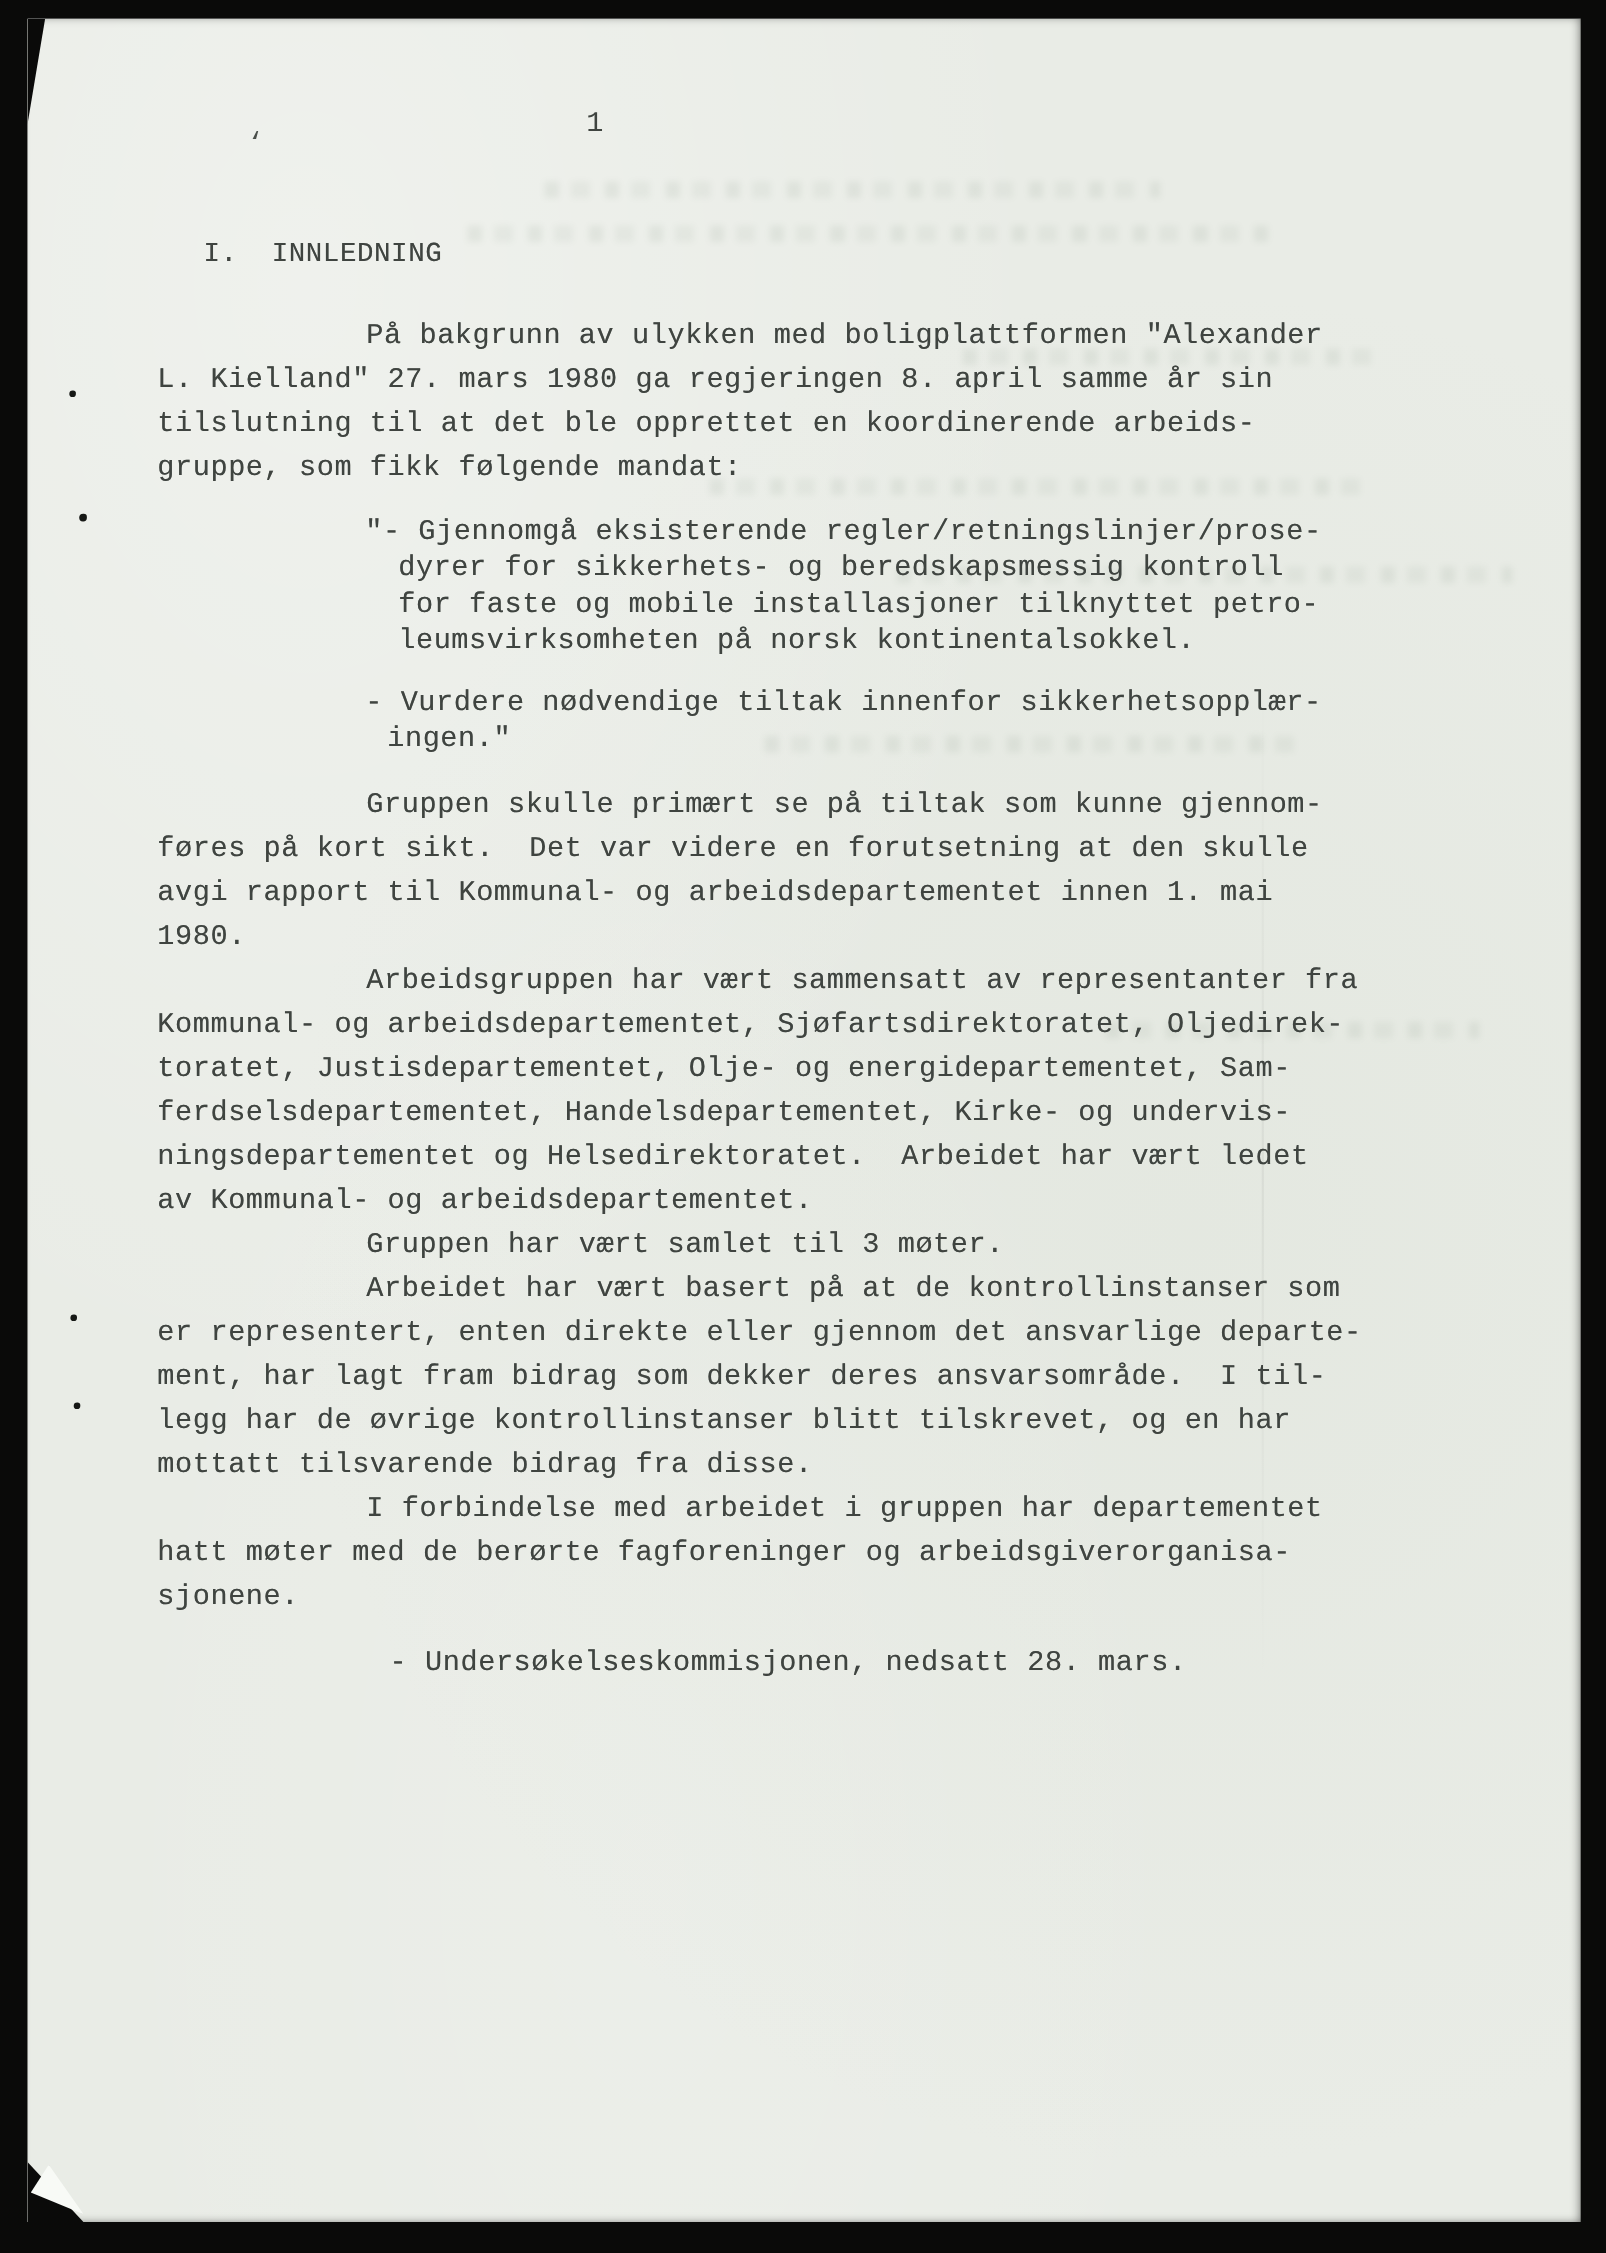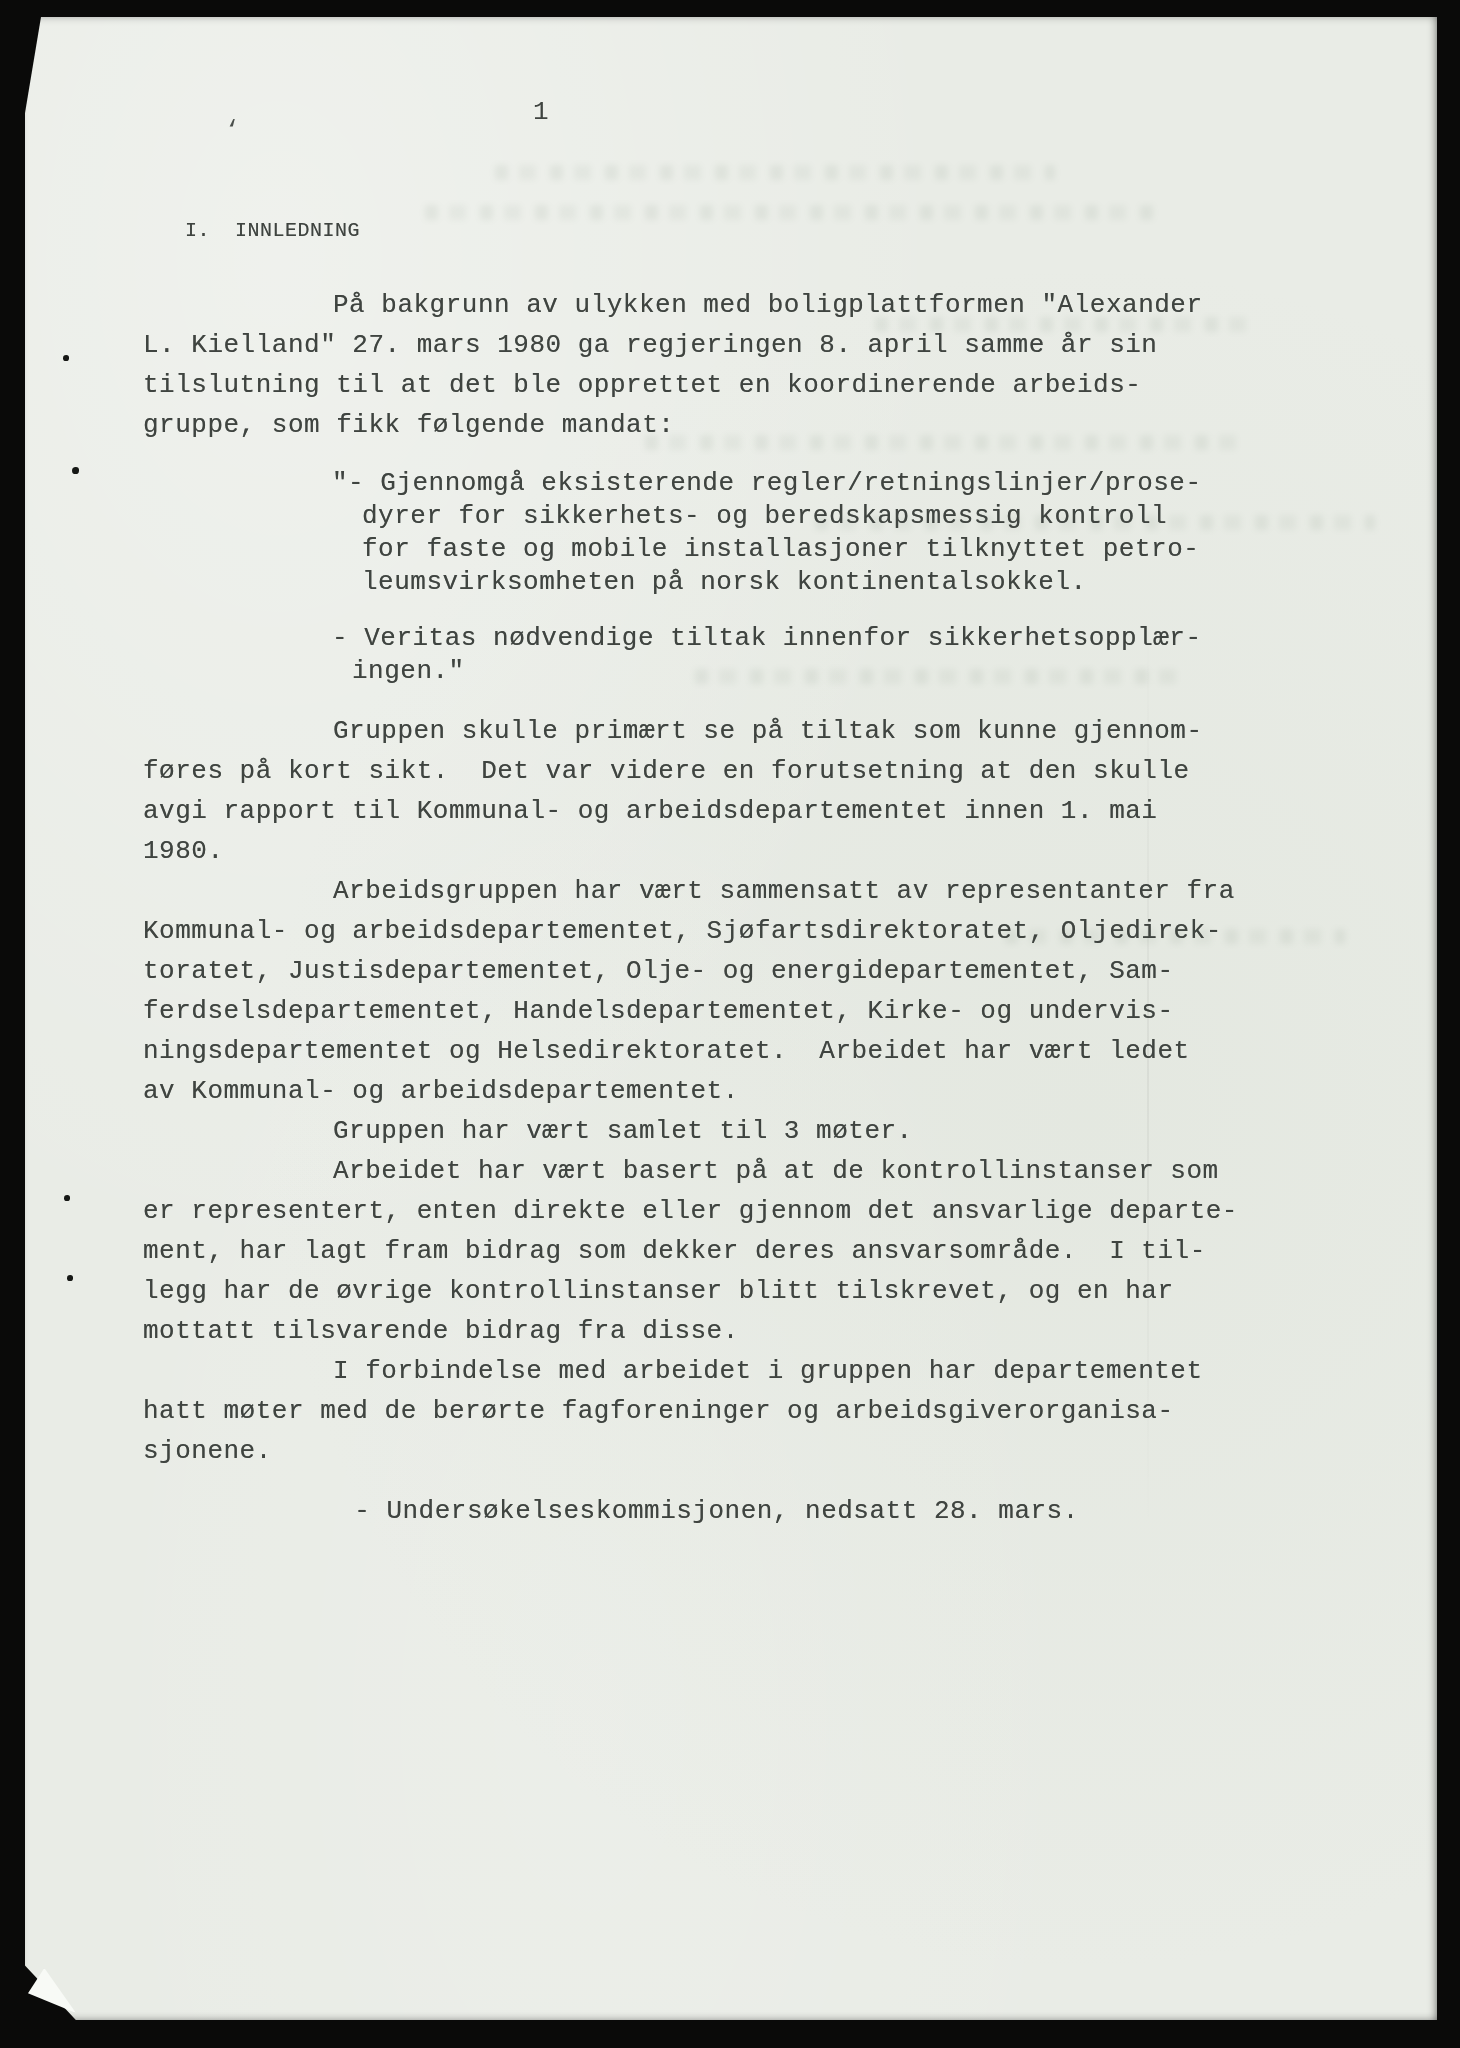--- a/index.html
+++ b/index.html
@@ -44,21 +44,21 @@
   }
   
   .content{
     position:absolute;left:118px;top:194px;width:1150px;
     color:var(--color-ink);
     font-size:26px;line-height:40px;letter-spacing:0.5px;
     text-shadow:0 0 0.6px rgba(63,68,64,0.55);
   }
   .content p,.content h1{margin:0;white-space:pre-wrap;font-weight:normal;}
   h1.heading{
-    font-size:20px;line-height:40px;letter-spacing:0.5px;
+    font-size:25px;line-height:40px;letter-spacing:0.5px;
     margin-left:42px;
   }
   .para{text-indent:190px;}
   .quote{margin:22px 0 0 189px;line-height:33px;}
   .quote p{line-height:33px;}
   .q1{padding-left:30px;text-indent:-30px;}
   .q2{margin-top:23px !important;margin-left:10px;padding-left:20px;text-indent:-20px;}
   .after-quote{margin-top:23px !important;font-family:Liberation Mono, monospace;}
   .bullets p{padding-left:17px;text-indent:-17px;margin-left:-3px;text-align:center;}
   .bullet-1{margin-top:20px !important;}
@@ -120,21 +120,21 @@
       <p class="para" style="margin-top:34px;">På bakgrunn av ulykken med boligplattformen "Alexander
 L. Kielland" 27. mars 1980 ga regjeringen 8. april samme år sin
 tilslutning til at det ble opprettet en koordinerende arbeids-
 gruppe, som fikk følgende mandat:</p>
 
       <div class="quote">
         <p class="q1">"- Gjennomgå eksisterende regler/retningslinjer/prose-
 dyrer for sikkerhets- og beredskapsmessig kontroll
 for faste og mobile installasjoner tilknyttet petro-
 leumsvirksomheten på norsk kontinentalsokkel.</p>
-        <p class="q2">- Veritas nødvendige tiltak innenfor sikkerhetsopplær-
+        <p class="q2">- Vurdere nødvendige tiltak innenfor sikkerhetsopplær-
 ingen."</p>
       </div>
 
       <p class="para after-quote">Gruppen skulle primært se på tiltak som kunne gjennom-
 føres på kort sikt.  Det var videre en forutsetning at den skulle
 avgi rapport til Kommunal- og arbeidsdepartementet innen 1. mai
 1980.</p>
       <p class="para">Arbeidsgruppen har vært sammensatt av representanter fra
 Kommunal- og arbeidsdepartementet, Sjøfartsdirektoratet, Oljedirek-
 toratet, Justisdepartementet, Olje- og energidepartementet, Sam-

